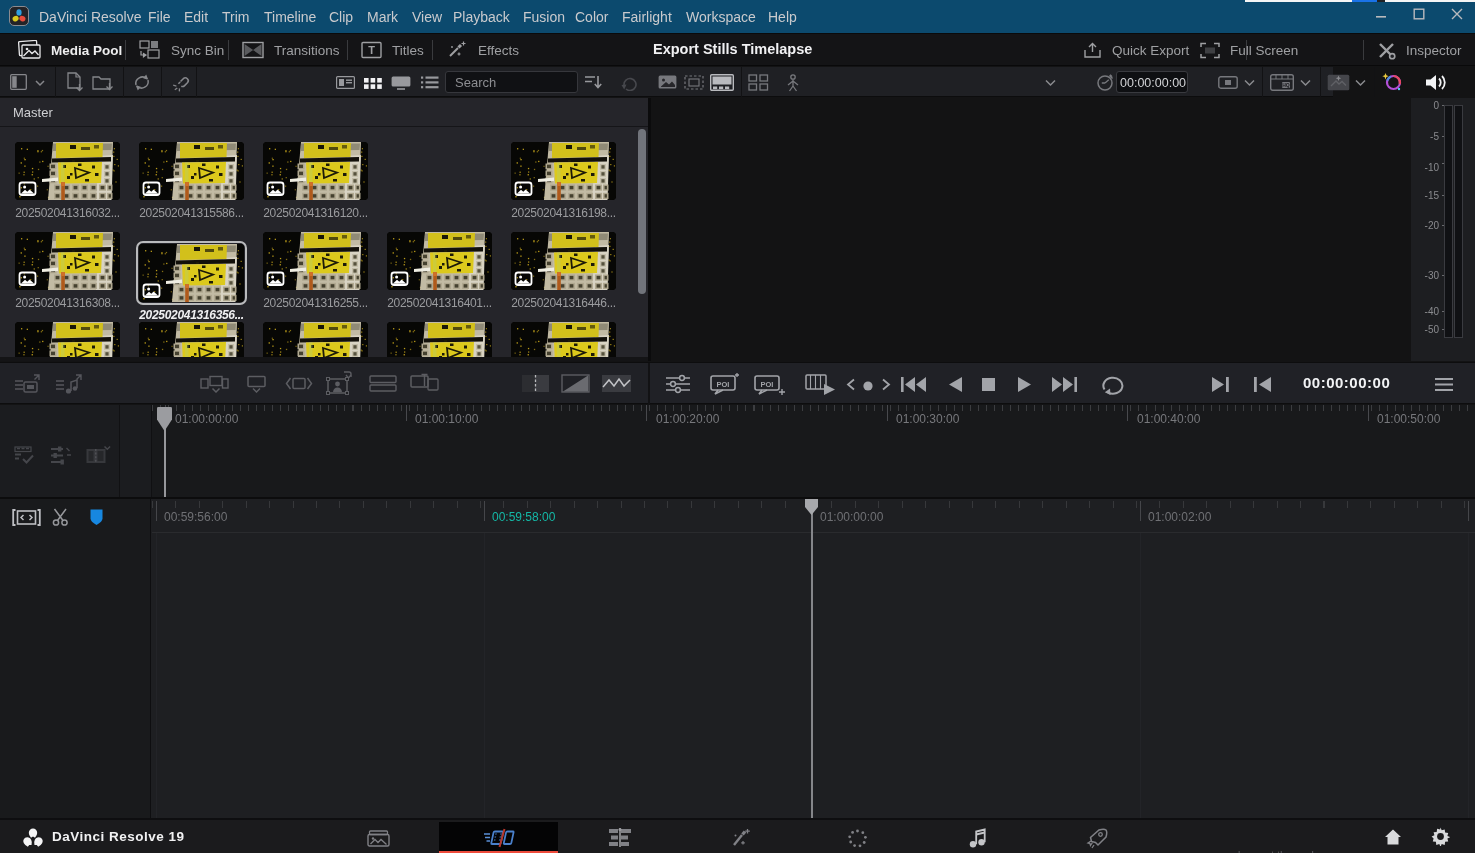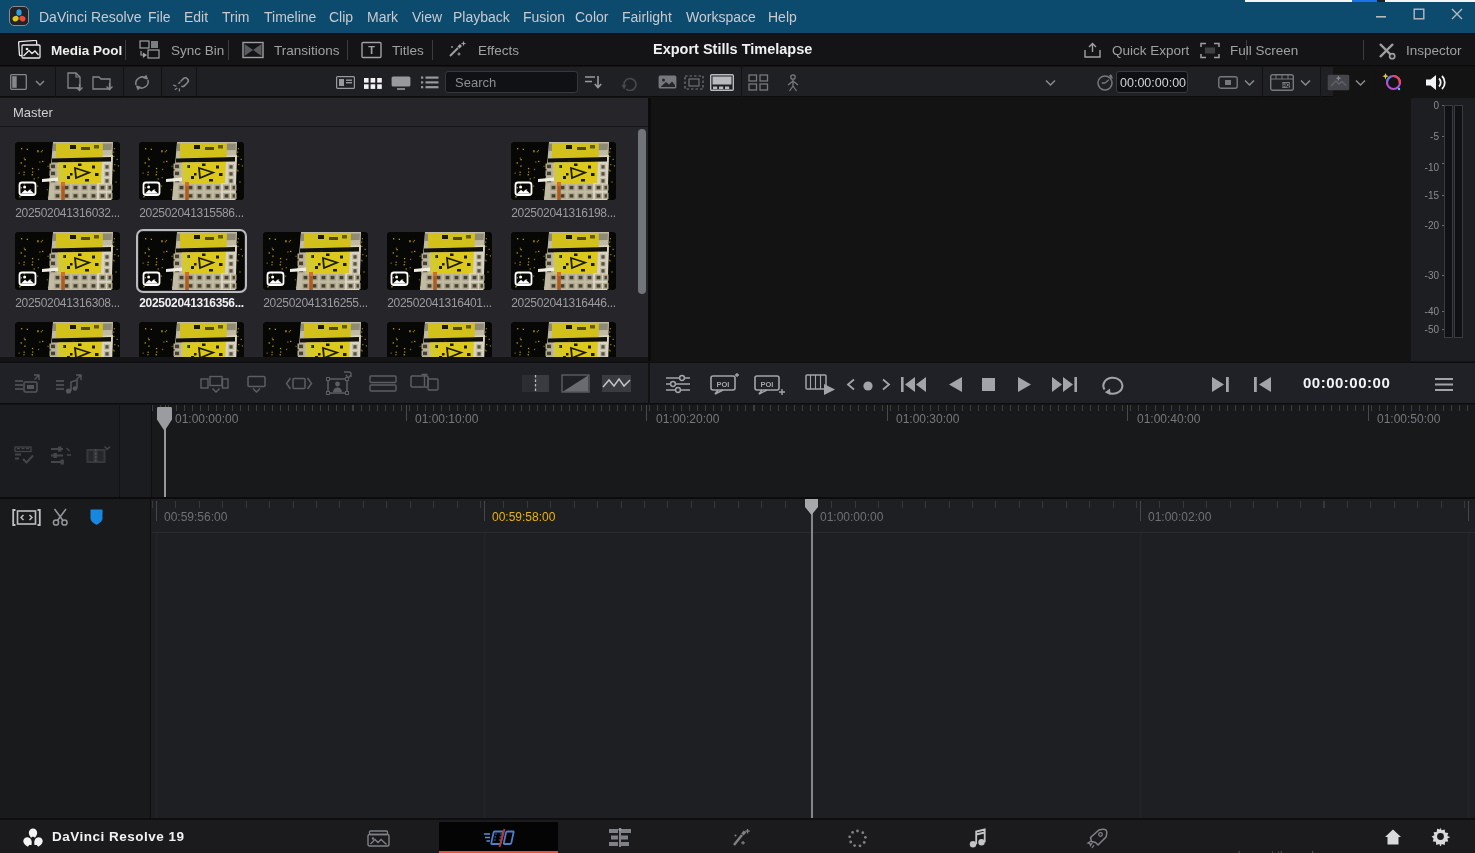--- a/index.html
+++ b/index.html
@@ -483,37 +483,45 @@
         <div class="clabel">202502041316032...</div>
       </div>
       <div class="cell" style="left:139px;top:44px;">
         <div class="cthumb">
           <svg width="105" height="58" viewBox="0 0 105 58">
             <use href="#th"></use>
           </svg>
         </div>
         <div class="clabel">202502041315586...</div>
       </div>
+      <div class="cell" style="left:263px;top:44px;">
+        <div class="cthumb">
+          <svg width="105" height="58" viewBox="0 0 105 58">
+            <use href="#th"></use>
+          </svg>
+        </div>
+        <div class="clabel">202502041316120...</div>
+      </div>
       <div class="cell" style="left:511px;top:44px;">
         <div class="cthumb">
           <svg width="105" height="58" viewBox="0 0 105 58">
             <use href="#th"></use>
           </svg>
         </div>
         <div class="clabel">202502041316198...</div>
       </div>
       <div class="cell" style="left:15px;top:134px;">
         <div class="cthumb">
           <svg width="105" height="58" viewBox="0 0 105 58">
             <use href="#th"></use>
           </svg>
         </div>
         <div class="clabel">202502041316308...</div>
       </div>
-      <div class="cell sel" style="left:139px;top:134px;">
+      <div class="cell sel" style="left:139px;top:146px;font-style:italic;">
         <div class="cthumb">
           <svg width="105" height="58" viewBox="0 0 105 58">
             <use href="#th"></use>
           </svg>
         </div>
         <div class="clabel">202502041316356...</div>
       </div>
       <div class="cell" style="left:263px;top:134px;">
         <div class="cthumb">
           <svg width="105" height="58" viewBox="0 0 105 58">
@@ -774,21 +782,21 @@
       <path d="M2.3 1 h12.4 q1.3 0 1.3 1.3 v11.2 L8.5 25 L1 13.5 V2.3 Q1 1 2.3 1 z" fill="#9b9ca0"></path>
     </svg>
   </div>
   <div id="tl2" class="abs">
     <div style="position:absolute;left:152px;top:2px;width:1323px;height:7px;background:repeating-linear-gradient(90deg,#37383b 0 1px,transparent 1px 23.43px);"></div>
     <div style="position:absolute;left:156px;top:2px;width:1px;height:20px;background:#45464a;"></div>
     <div style="position:absolute;left:484px;top:2px;width:1px;height:20px;background:#45464a;"></div>
     <div style="position:absolute;left:1140px;top:2px;width:1px;height:20px;background:#45464a;"></div>
     <div style="position:absolute;left:1468px;top:2px;width:1px;height:20px;background:#45464a;"></div>
     <div class="rlabel" style="left:164px;top:11px;color:#6f7074;">00:59:56:00</div>
-    <div class="rlabel" style="left:492px;top:11px;color:#eab308;">00:59:58:00</div>
+    <div class="rlabel" style="left:492px;top:11px;color:#14b8a6;">00:59:58:00</div>
     <div class="rlabel" style="left:820px;top:11px;color:#6f7074;">01:00:00:00</div>
     <div class="rlabel" style="left:1148px;top:11px;color:#6f7074;">01:00:02:00</div>
     <div style="position:absolute;left:152px;top:33px;width:1323px;height:1px;background:#2a2b2e;"></div>
     <div style="position:absolute;left:156px;top:34px;width:1px;height:287px;background:#232428;"></div>
     <div style="position:absolute;left:484px;top:34px;width:1px;height:287px;background:#232428;"></div>
     <div style="position:absolute;left:1140px;top:34px;width:1px;height:287px;background:#232428;"></div>
     <div style="position:absolute;left:1468px;top:34px;width:1px;height:287px;background:#232428;"></div>
     <div class="lpanel">
       <svg class="icon" style="left:12px;top:10px;" width="29" height="17" viewBox="0 0 29 17">
         <path d="M3.5 1 H1.2 v15 h2.3 M25.5 1 h2.3 v15 h-2.3" fill="none" stroke="#bdbec2" stroke-width="1.8"></path>

